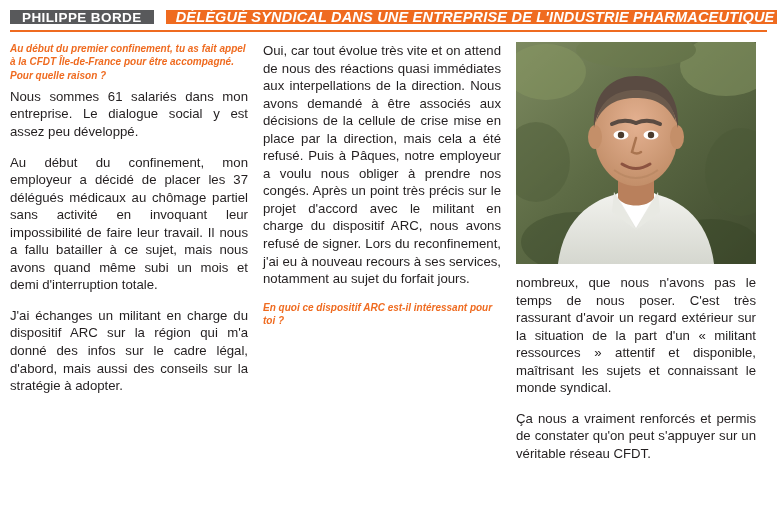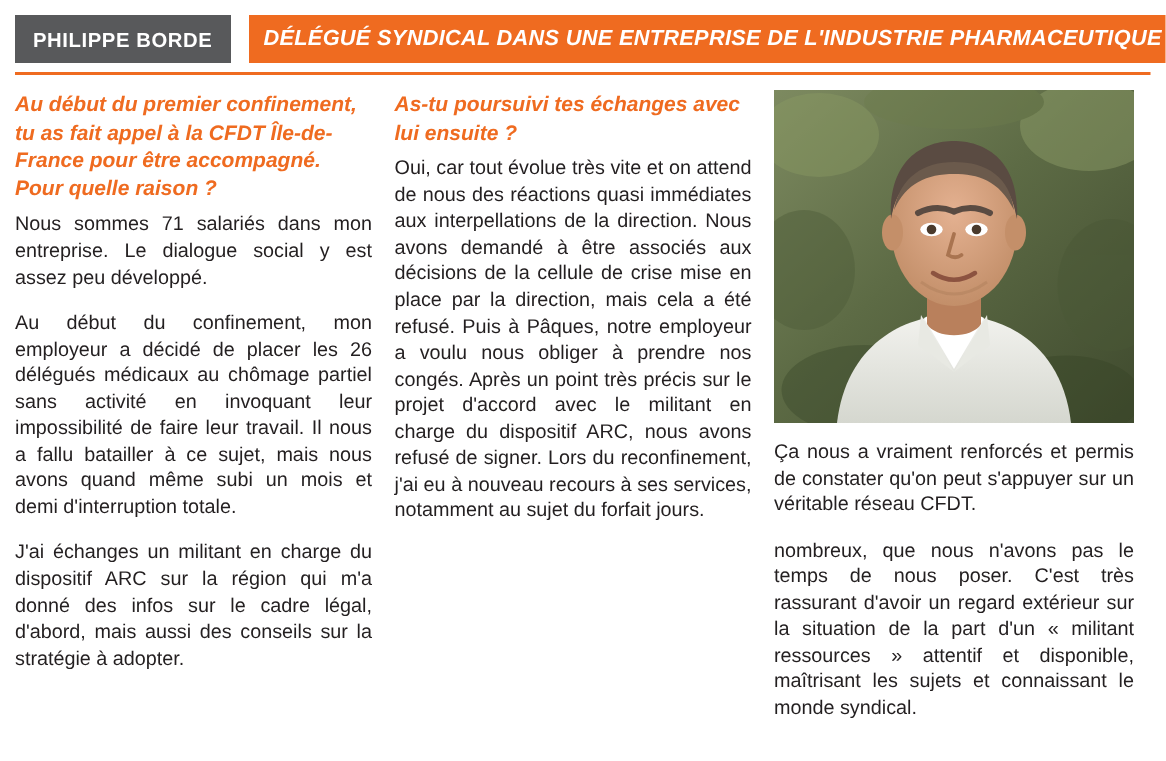--- a/index.html
+++ b/index.html
@@ -20,21 +20,21 @@
     height: 507px;
     position: relative;
     box-sizing: border-box;
     padding: 0;
   }
 
   
   .header {
     display: flex;
     align-items: stretch;
-    height: 32px;
+    height: 14px;
     margin: 10px 10px 0 10px;
   }
   .header-name {
     background: #58595b;
     color: #ffffff;
     font-weight: bold;
     font-size: 13.5px;
     letter-spacing: 0.4px;
     display: flex;
     align-items: center;
@@ -76,21 +76,21 @@
     line-height: 1.33;
     text-align: justify;
   }
   .col-1 { left: 0; }
   .col-2 { left: 253px; }
 
   .q {
     color: #ef6b20;
     font-weight: bold;
     font-style: italic;
-    font-size: 14px;
+    font-size: 10px;
     line-height: 1.33;
     margin: 0 0 6px 0;
     text-align: left;
   }
   p.a {
     margin: 0 0 13px 0;
   }
   p.a:last-child { margin-bottom: 0; }
 
   
@@ -124,28 +124,28 @@
     <div class="header-name">PHILIPPE BORDE</div>
     <div class="header-title">DÉLÉGUÉ SYNDICAL DANS UNE ENTREPRISE DE L'INDUSTRIE PHARMACEUTIQUE</div>
   </div>
 
   <div class="rule"></div>
 
   <div class="content">
 
     <div class="col col-1">
       <div class="q">Au début du premier confinement, tu as fait appel à la CFDT Île-de-France pour être accompagné. Pour quelle raison ?</div>
-      <p class="a">Nous sommes 71 salariés dans mon entreprise. Le dialogue social y est assez peu développé.</p>
-      <p class="a">Au début du confinement, mon employeur a décidé de placer les 26 délégués médicaux au chômage partiel sans activité en invoquant leur impossibilité de faire leur travail. Il nous a fallu batailler à ce sujet, mais nous avons quand même subi un mois et demi d'interruption totale.</p>
+      <p class="a">Nous sommes 61 salariés dans mon entreprise. Le dialogue social y est assez peu développé.</p>
+      <p class="a">Au début du confinement, mon employeur a décidé de placer les 37 délégués médicaux au chômage partiel sans activité en invoquant leur impossibilité de faire leur travail. Il nous a fallu batailler à ce sujet, mais nous avons quand même subi un mois et demi d'interruption totale.</p>
       <p class="a">J'ai échanges un militant en charge du dispositif ARC sur la région qui m'a donné des infos sur le cadre légal, d'abord, mais aussi des conseils sur la stratégie à adopter.</p>
     </div>
 
     <div class="col col-2">
-      <div class="q">As-tu poursuivi tes échanges avec lui ensuite ?</div>
       <p class="a">Oui, car tout évolue très vite et on attend de nous des réactions quasi immédiates aux interpellations de la direction. Nous avons demandé à être associés aux décisions de la cellule de crise mise en place par la direction, mais cela a été refusé. Puis à Pâques, notre employeur a voulu nous obliger à prendre nos congés. Après un point très précis sur le projet d'accord avec le militant en charge du dispositif ARC, nous avons refusé de signer. Lors du reconfinement, j'ai eu à nouveau recours à ses services, notamment au sujet du forfait jours.</p>
+      <div class="q">En quoi ce dispositif ARC est-il intéressant pour toi ?</div>
     </div>
 
     <div class="photo">
       <svg width="240" height="222" viewBox="0 0 240 222" xmlns="http://www.w3.org/2000/svg">
         <defs>
           <linearGradient id="bgGrad" x1="0" y1="0" x2="1" y2="1">
             <stop offset="0%" stop-color="#7d8a60"></stop>
             <stop offset="45%" stop-color="#5d6b45"></stop>
             <stop offset="100%" stop-color="#3f4a2e"></stop>
           </linearGradient>
@@ -196,18 +196,18 @@
 
         <path d="M120 96 L116 110 q 5 3 9 0" stroke="#a97450" stroke-width="2.5" fill="none" stroke-linecap="round"></path>
 
         <path d="M106 122 q 14 9 28 0" stroke="#8c5340" stroke-width="3" fill="none" stroke-linecap="round"></path>
 
         <path d="M98 128 q 22 16 44 0" stroke="#b07f5c" stroke-width="2" fill="none" opacity="0.5"></path>
       </svg>
     </div>
 
     <div class="col-3-text">
+      <p class="a">nombreux, que nous n'avons pas le temps de nous poser. C'est très rassurant d'avoir un regard extérieur sur la situation de la part d'un « militant ressources » attentif et disponible, maîtrisant les sujets et connaissant le monde syndical.</p>
       <p class="a">Ça nous a vraiment renforcés et permis de constater qu'on peut s'appuyer sur un véritable réseau CFDT.</p>
-      <p class="a">nombreux, que nous n'avons pas le temps de nous poser. C'est très rassurant d'avoir un regard extérieur sur la situation de la part d'un « militant ressources » attentif et disponible, maîtrisant les sujets et connaissant le monde syndical.</p>
     </div>
 
   </div>
 </div>
 
 </body></html>

